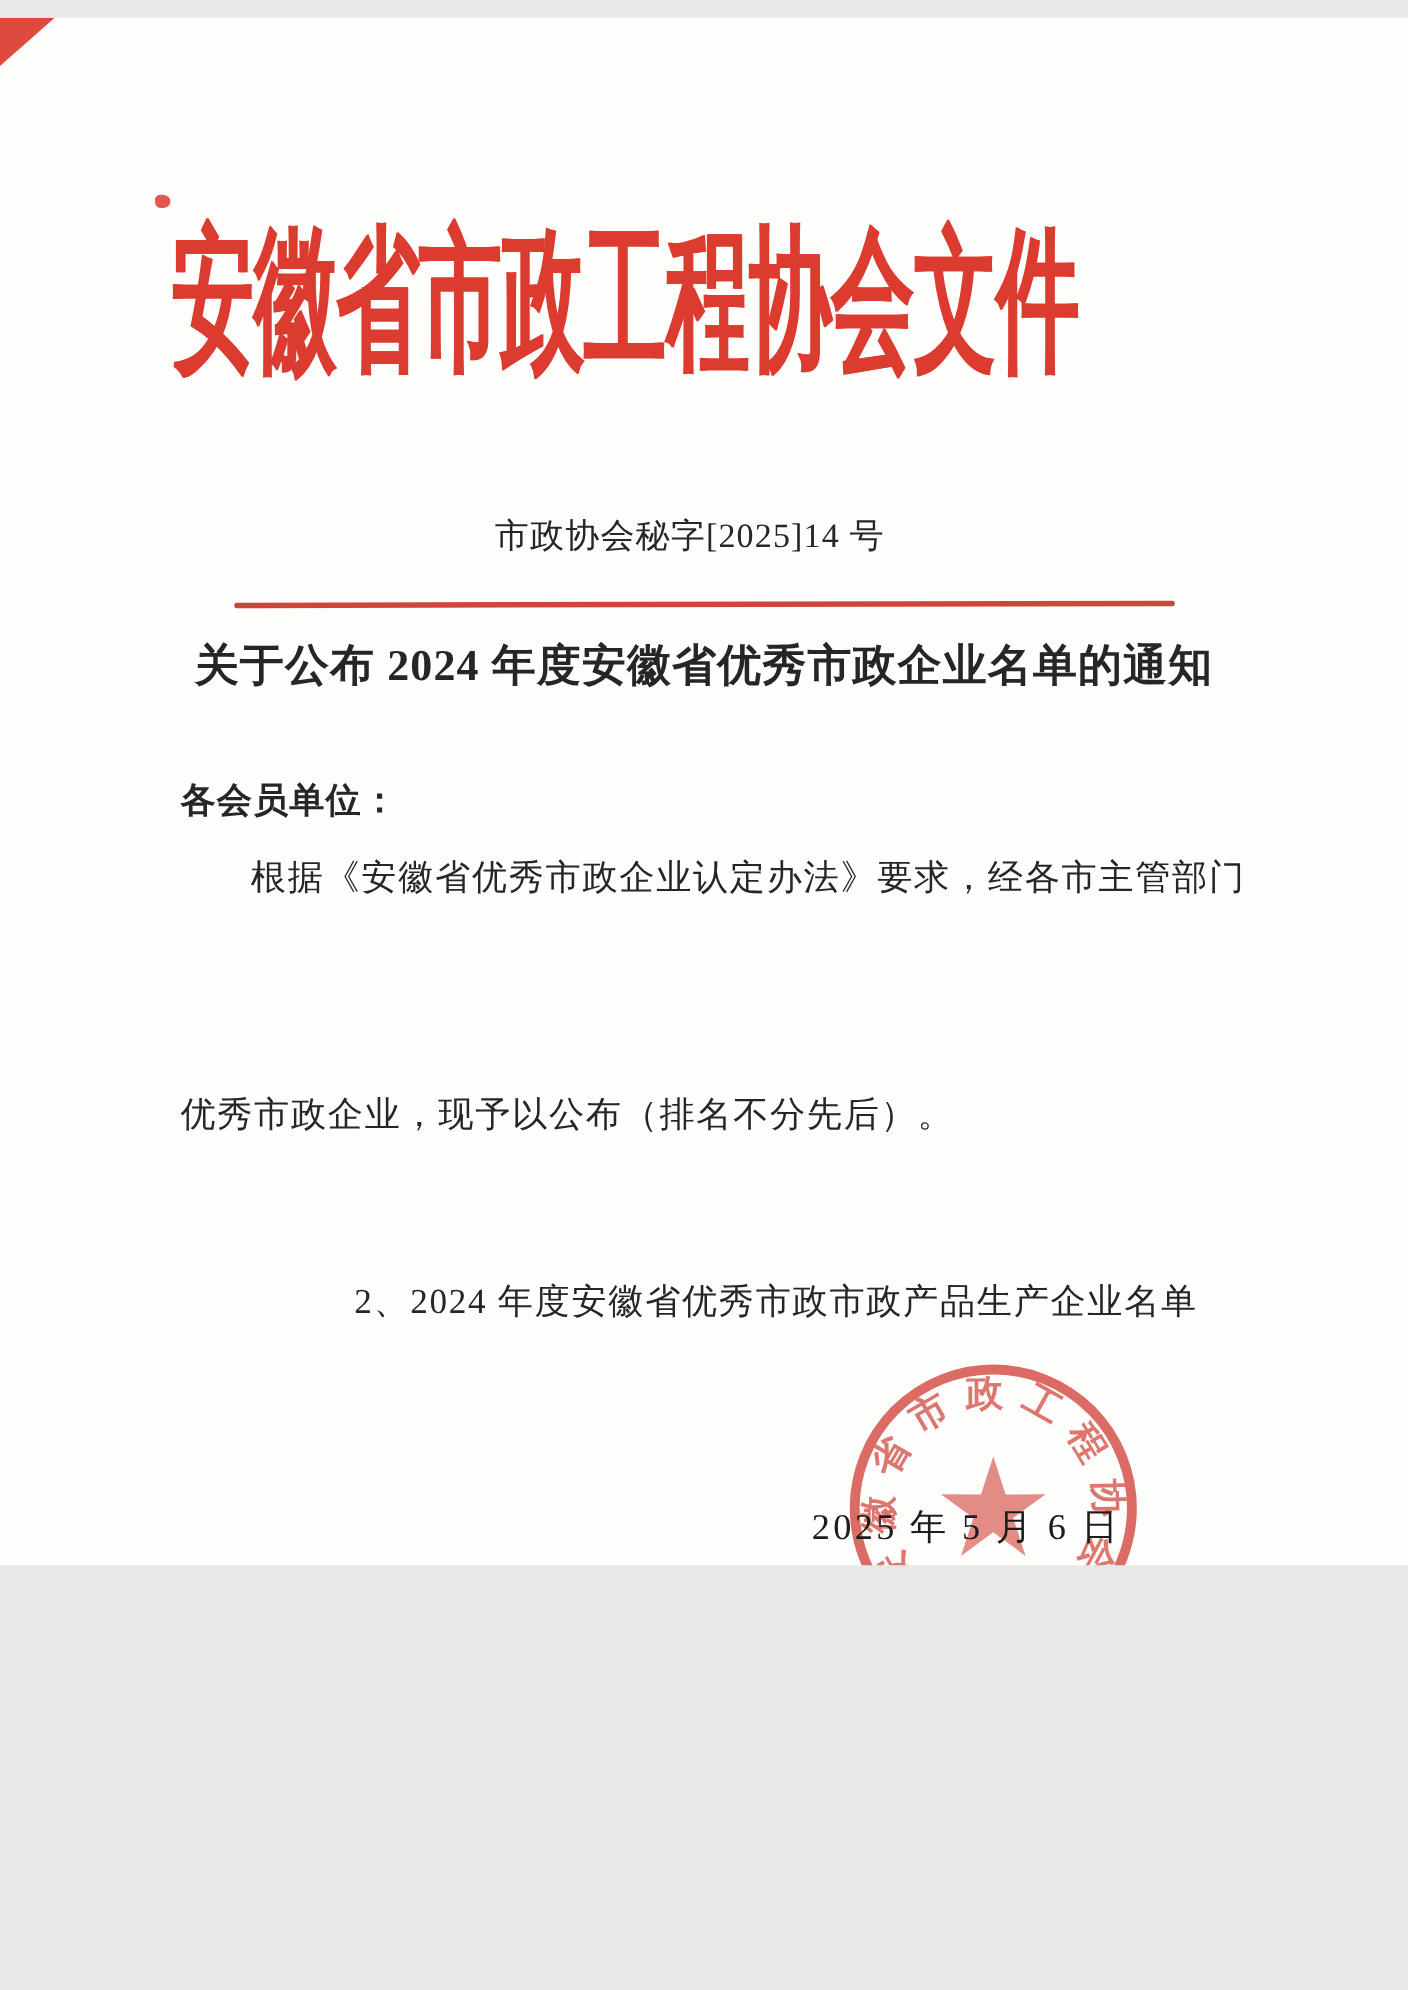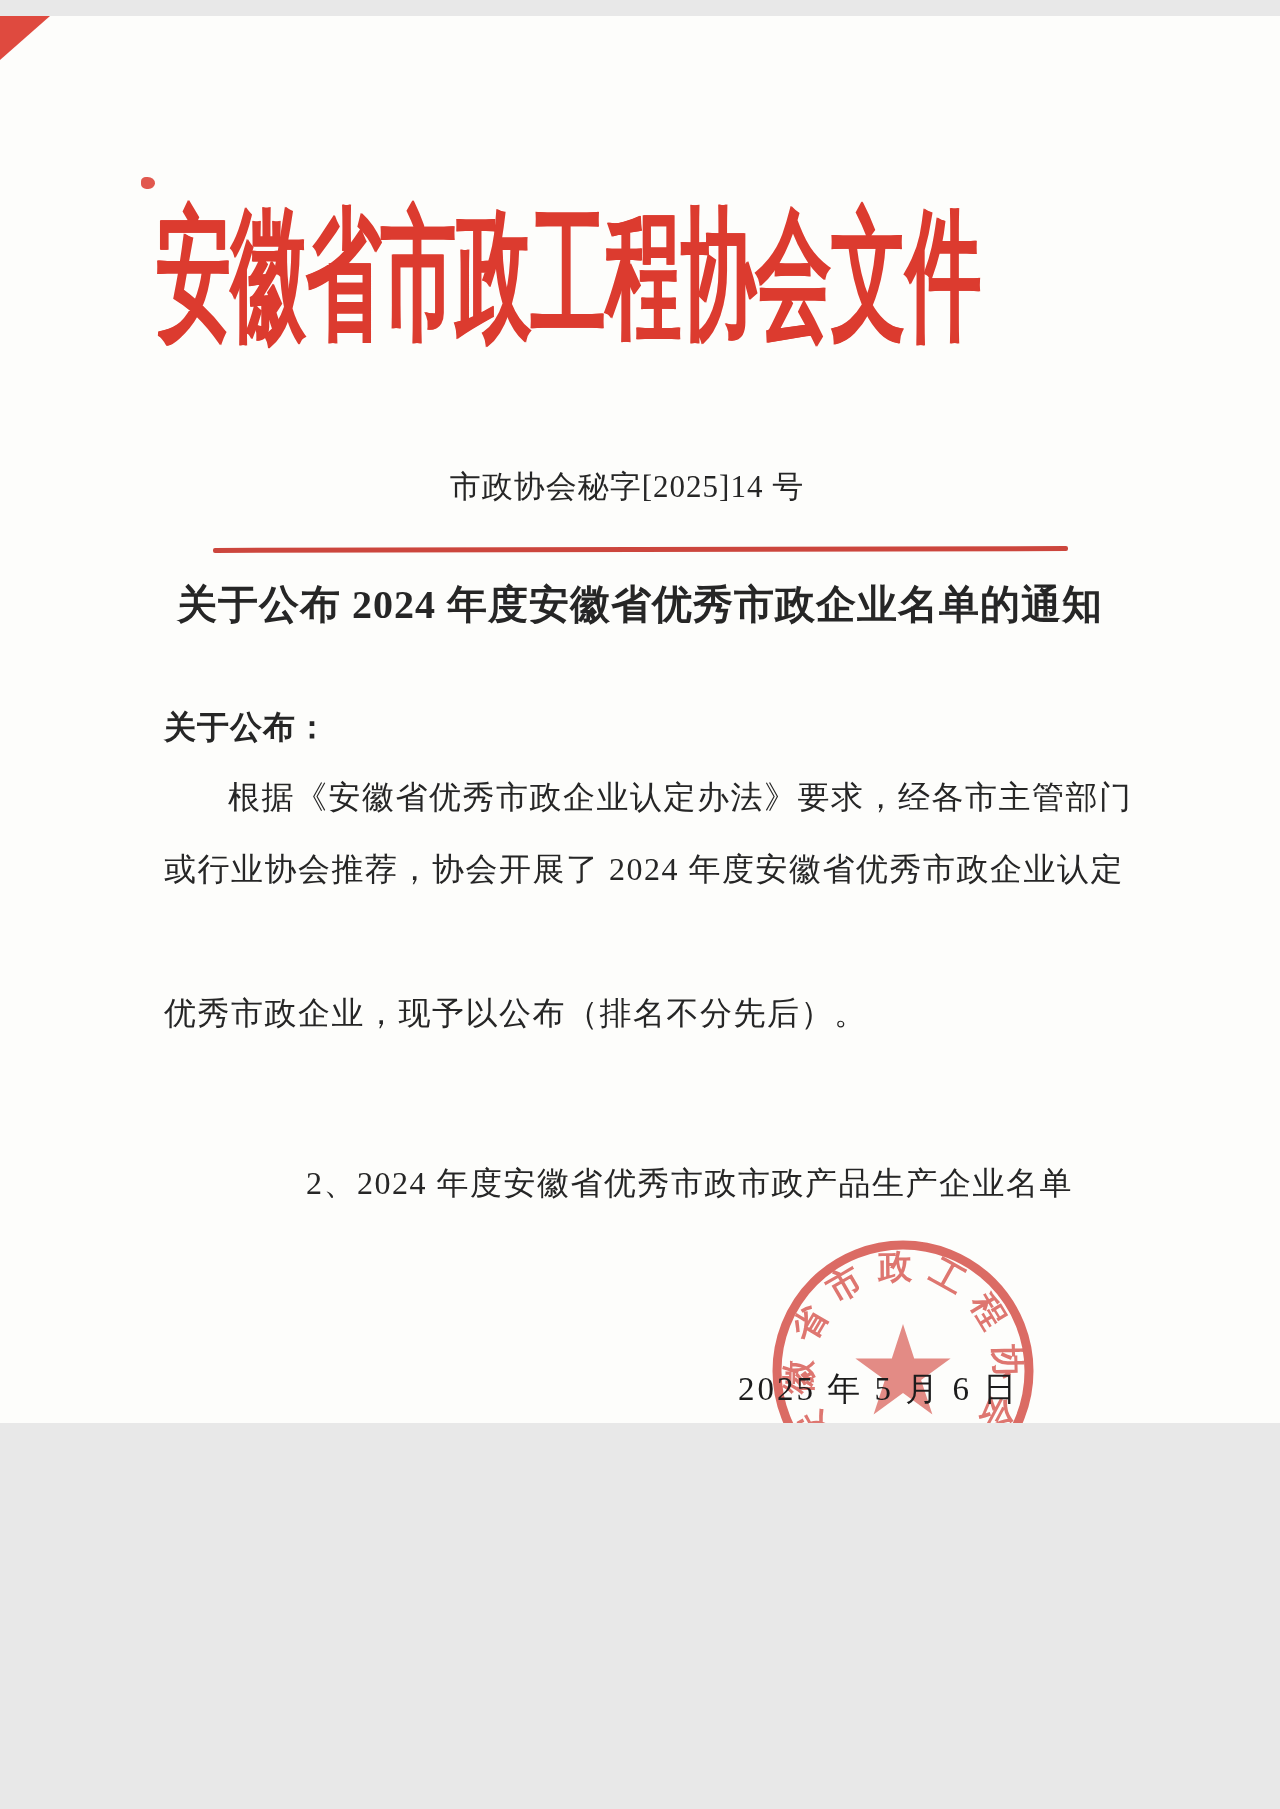--- a/index.html
+++ b/index.html
@@ -79,21 +79,21 @@
   .bl-2{top:832px;}
   .bl-3{top:904px;}
   .bl-4{top:976px;}
   .attachment-line{
     position:absolute;
     font-size:32px;line-height:42px;
     letter-spacing:1.5px;
     white-space:nowrap;
   }
   .att-1{top:1074px;left:204px;}
-  .att-2{top:1146px;left:306px;}
+  .att-2{top:1146px;left:322px;}
   .seal{
     position:absolute;left:768px;top:1220px;width:270px;height:270px;
     opacity:.88;
   }
   .seal .ring{stroke:var(--seal-red);fill:none;}
   .seal .star{fill:var(--seal-red);opacity:.78;}
   .seal .seal-label{fill:var(--seal-red);opacity:.92;font-family:"Liberation Serif","DejaVu Serif",serif;font-weight:700;}
   .date-line{
     position:absolute;left:738px;top:1352px;
     font-size:33px;line-height:42px;
@@ -112,24 +112,23 @@
   <div class="speck"></div>
 
   <div class="letterhead">安徽省市政工程协会文件</div>
 
   <div class="doc-number">市政协会秘字[2025]14 号</div>
 
   <div class="red-rule"></div>
 
   <div class="subject">关于公布 2024 年度安徽省优秀市政企业名单的通知</div>
 
-  <div class="salutation">关于公布：</div>
+  <div class="salutation">各会员单位：</div>
 
   <div class="body-line indent bl-1">根据《安徽省优秀市政企业认定办法》要求，经各市主管部门</div>
-  <div class="body-line bl-2">或行业协会推荐，协会开展了 2024 年度安徽省优秀市政企业认定</div>
   <div class="body-line bl-4">优秀市政企业，现予以公布（排名不分先后）。</div>
 
   <div class="attachment-line att-2">2、2024 年度安徽省优秀市政市政产品生产企业名单</div>
 
   <svg class="seal" viewBox="0 0 270 270" xmlns="http://www.w3.org/2000/svg">
     <defs>
       <path id="sealArc" d="M 69.2 200.8 A 93 93 0 1 1 200.8 200.8" fill="none"></path>
     </defs>
     <circle class="ring" cx="135" cy="135" r="126" stroke-width="9"></circle>
     <polygon class="star" points="135,88 146.2,122.6 182.6,122.5 153.1,143.9 164.4,178.5 135,157 105.6,178.5 116.9,143.9 87.4,122.5 123.8,122.6"></polygon>

